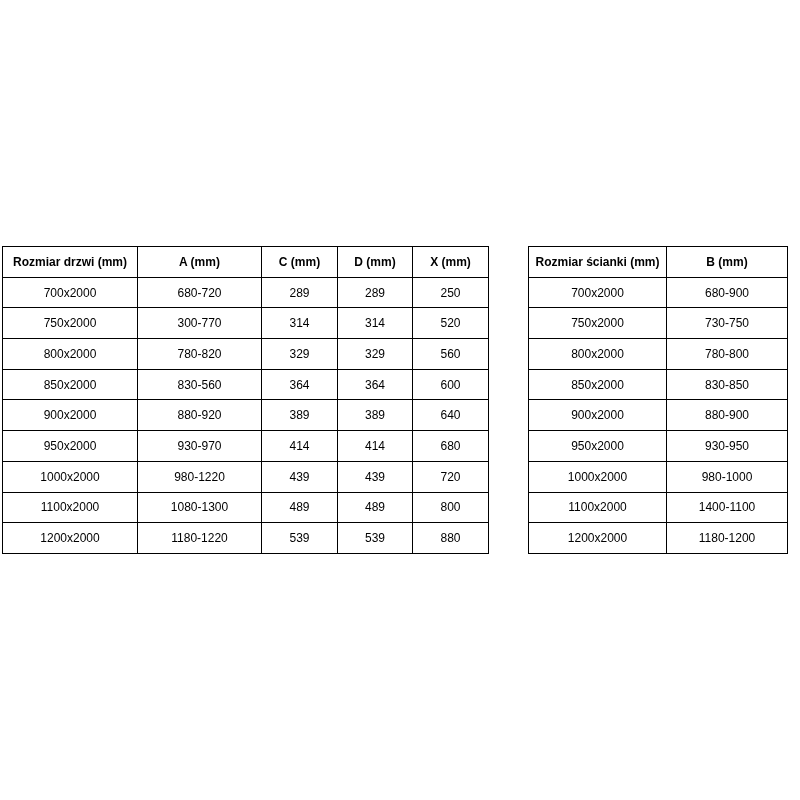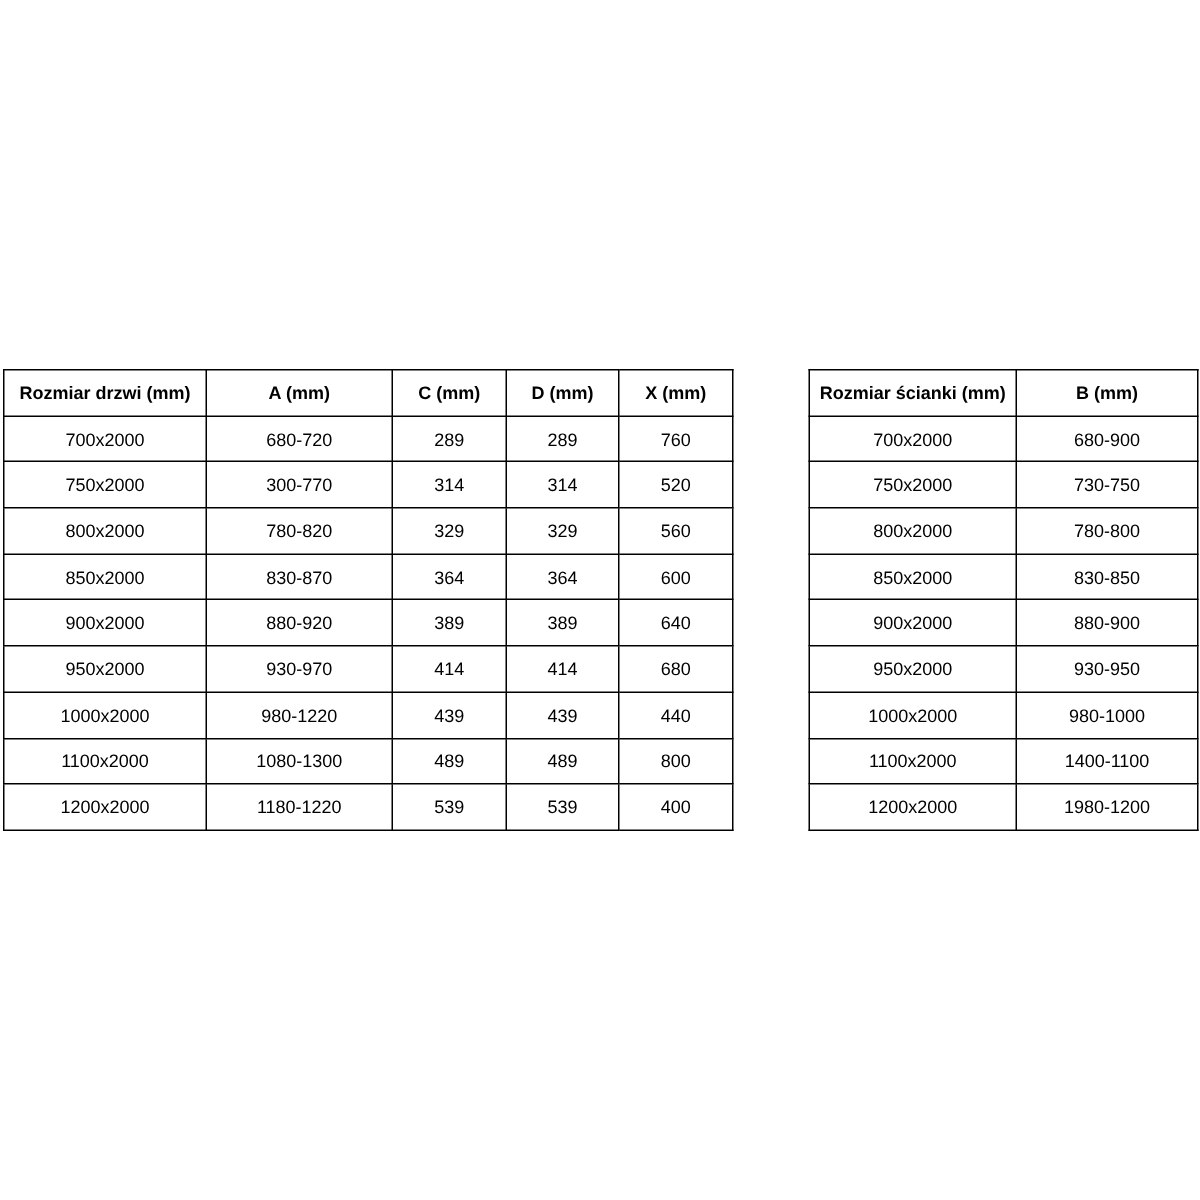--- a/index.html
+++ b/index.html
@@ -17,21 +17,21 @@
     background: #ffffff;
   }
   table {
     border-collapse: collapse;
     table-layout: fixed;
     position: absolute;
     top: 246px;
     font-size: 12px;
   }
   .table-doors { left: 2px;  width: 486px; }
-  .table-walls { left: 539px; width: 259px; }
+  .table-walls { left: 528px; width: 259px; }
   th, td {
     border: 1px solid #000000;
     text-align: center;
     vertical-align: middle;
     height: 30.7px;
     padding: 0 2px;
     overflow: hidden;
     white-space: nowrap;
   }
   th { font-weight: bold; }
@@ -66,39 +66,39 @@
         <th>D (mm)</th>
         <th>X (mm)</th>
       </tr>
     </thead>
     <tbody>
         <tr>
           <td>700x2000</td>
           <td>680-720</td>
           <td>289</td>
           <td>289</td>
-          <td>760</td>
+          <td>250</td>
         </tr>
         <tr>
           <td>750x2000</td>
           <td>300-770</td>
           <td>314</td>
           <td>314</td>
           <td>520</td>
         </tr>
         <tr>
           <td>800x2000</td>
           <td>780-820</td>
           <td>329</td>
           <td>329</td>
           <td>560</td>
         </tr>
         <tr>
           <td>850x2000</td>
-          <td>830-870</td>
+          <td>830-560</td>
           <td>364</td>
           <td>364</td>
           <td>600</td>
         </tr>
         <tr>
           <td>900x2000</td>
           <td>880-920</td>
           <td>389</td>
           <td>389</td>
           <td>640</td>
@@ -108,35 +108,35 @@
           <td>930-970</td>
           <td>414</td>
           <td>414</td>
           <td>680</td>
         </tr>
         <tr>
           <td>1000x2000</td>
           <td>980-1220</td>
           <td>439</td>
           <td>439</td>
-          <td>440</td>
+          <td>720</td>
         </tr>
         <tr>
           <td>1100x2000</td>
           <td>1080-1300</td>
           <td>489</td>
           <td>489</td>
           <td>800</td>
         </tr>
         <tr>
           <td>1200x2000</td>
           <td>1180-1220</td>
           <td>539</td>
           <td>539</td>
-          <td>400</td>
+          <td>880</td>
         </tr>
       </tbody>
   </table>
 
   <table class="table-walls">
     <colgroup>
         <col>
         <col>
       </colgroup>
     <thead>
@@ -173,18 +173,18 @@
         <tr>
           <td>1000x2000</td>
           <td>980-1000</td>
         </tr>
         <tr>
           <td>1100x2000</td>
           <td>1400-1100</td>
         </tr>
         <tr>
           <td>1200x2000</td>
-          <td>1980-1200</td>
+          <td>1180-1200</td>
         </tr>
       </tbody>
   </table>
 
 </div>
 
 </body></html>

